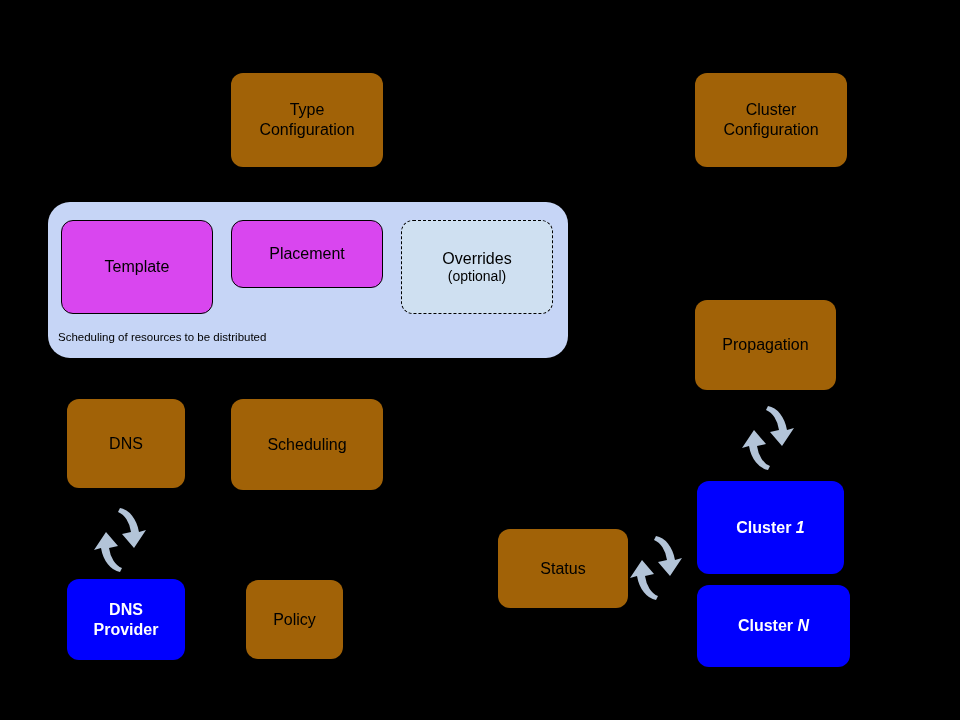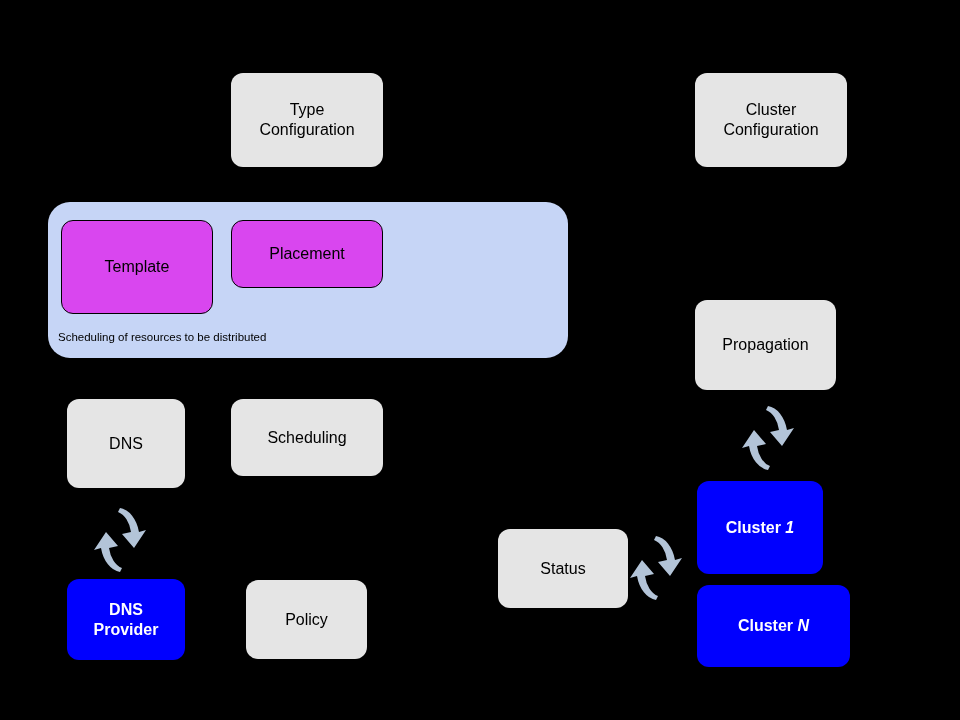--- a/index.html
+++ b/index.html
@@ -29,21 +29,21 @@
     display: flex;
     align-items: center;
     justify-content: center;
     text-align: center;
     line-height: 1.22;
     color: #000000;
     font-size: 16px;
     border-radius: 12px;
   }
   .node.light {
-    background: #e5e5e5;
+    background: #a16207;
     border: 1px solid rgba(0,0,0,0.0);
   }
   .node.light-outlined {
     background: #d946ef;
     border: 1px solid #000000;
   }
   .node.dashed {
     background: #cfe0f1;
     border: 1px dashed #000000;
   }
@@ -131,47 +131,51 @@
   </div>
 
   <div class="node light-outlined" style="left:61px; top:220px; width:152px; height:94px;">
     <span class="lbl">Template</span>
   </div>
 
   <div class="node light-outlined" style="left:231px; top:220px; width:152px; height:68px;">
     <span class="lbl">Placement</span>
   </div>
 
+  <div class="node dashed" style="left:401px; top:220px; width:152px; height:94px; flex-direction:column;">
+    <span class="lbl">Overrides</span>
+    <span class="sub">(optional)</span>
+  </div>
 
   <div class="node light" style="left:67px; top:399px; width:118px; height:89px;">
     <span class="lbl">DNS</span>
   </div>
 
   <div class="node blue" style="left:67px; top:579px; width:118px; height:81px;">
     <span class="lbl">DNS
 Provider</span>
   </div>
 
-  <div class="node light" style="left:231px; top:399px; width:152px; height:77px;">
+  <div class="node light" style="left:231px; top:399px; width:152px; height:91px;">
     <span class="lbl">Scheduling</span>
   </div>
 
-  <div class="node light" style="left:246px; top:580px; width:121px; height:79px;">
+  <div class="node light" style="left:246px; top:580px; width:97px; height:79px;">
     <span class="lbl">Policy</span>
   </div>
 
   <div class="node light" style="left:498px; top:529px; width:130px; height:79px;">
     <span class="lbl">Status</span>
   </div>
 
   <div class="node light" style="left:695px; top:300px; width:141px; height:90px;">
     <span class="lbl">Propagation</span>
   </div>
 
-  <div class="node blue" style="left:697px; top:481px; width:126px; height:93px;">
+  <div class="node blue" style="left:697px; top:481px; width:147px; height:93px;">
     <span class="lbl"><span>Cluster </span><span class="italic-n">1</span></span>
   </div>
 
   <div class="node blue" style="left:697px; top:585px; width:153px; height:82px;">
     <span class="lbl"><span>Cluster </span><span class="italic-n">N</span></span>
   </div>
 
 </div>
 
 </body></html>

